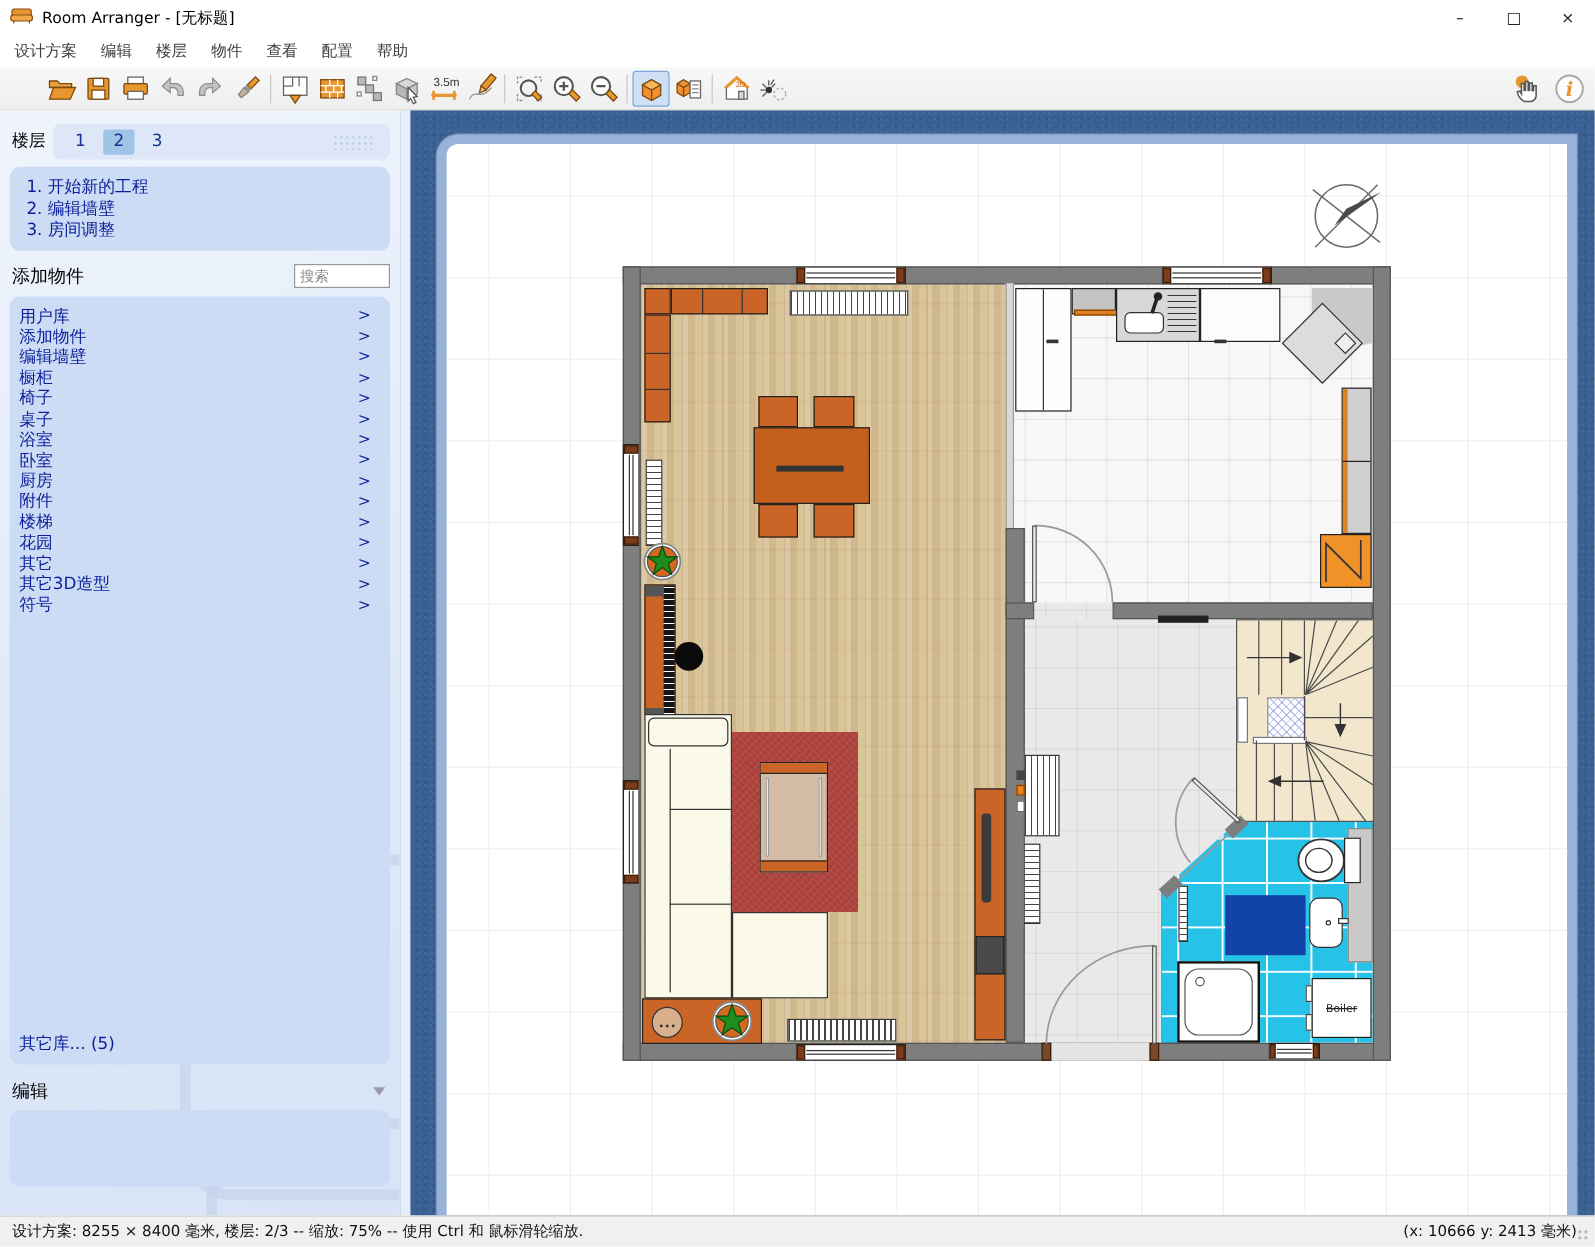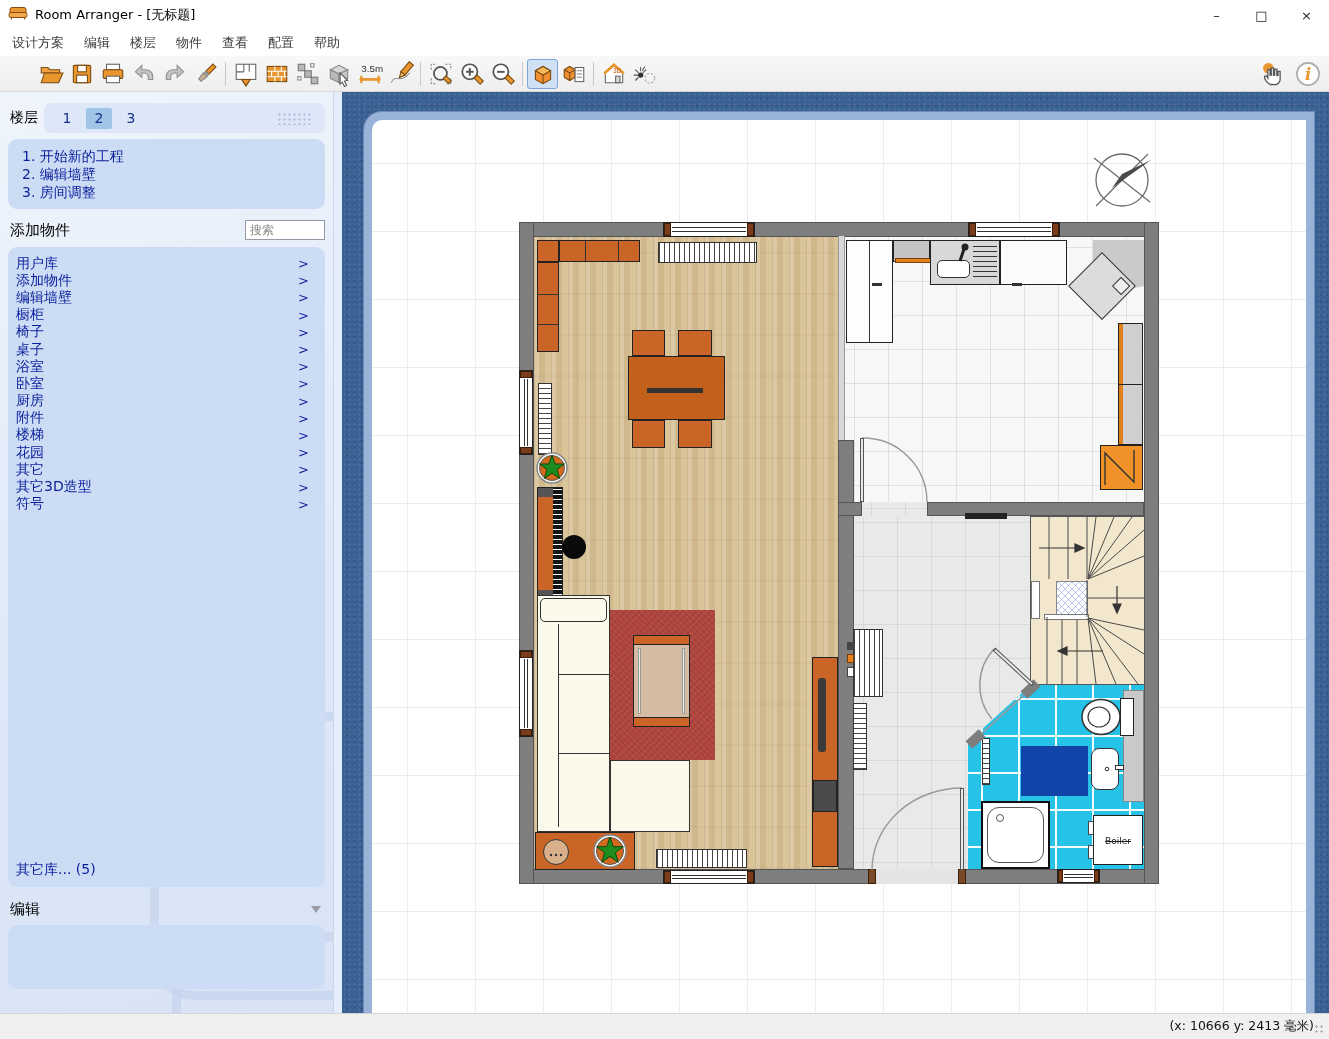--- a/index.html
+++ b/index.html
@@ -628,15 +628,16 @@
             <circle cx="179" cy="735" r="1.2"></circle>
             <circle cx="184" cy="735" r="1.2"></circle>
             <circle cx="189" cy="735" r="1.2"></circle>
           </g>
       </svg>
     </div>
   </div>
 </div>
 
 <div class="statusbar">
+  <span>设计方案: 8255 × 8400 毫米, 楼层: 2/3 -- 缩放: 75% -- 使用 Ctrl 和 鼠标滑轮缩放.</span>
   <span class="right">(x: 10666 y: 2413 毫米)</span>
   <span class="grip"></span>
 </div>
 
 </body></html>

